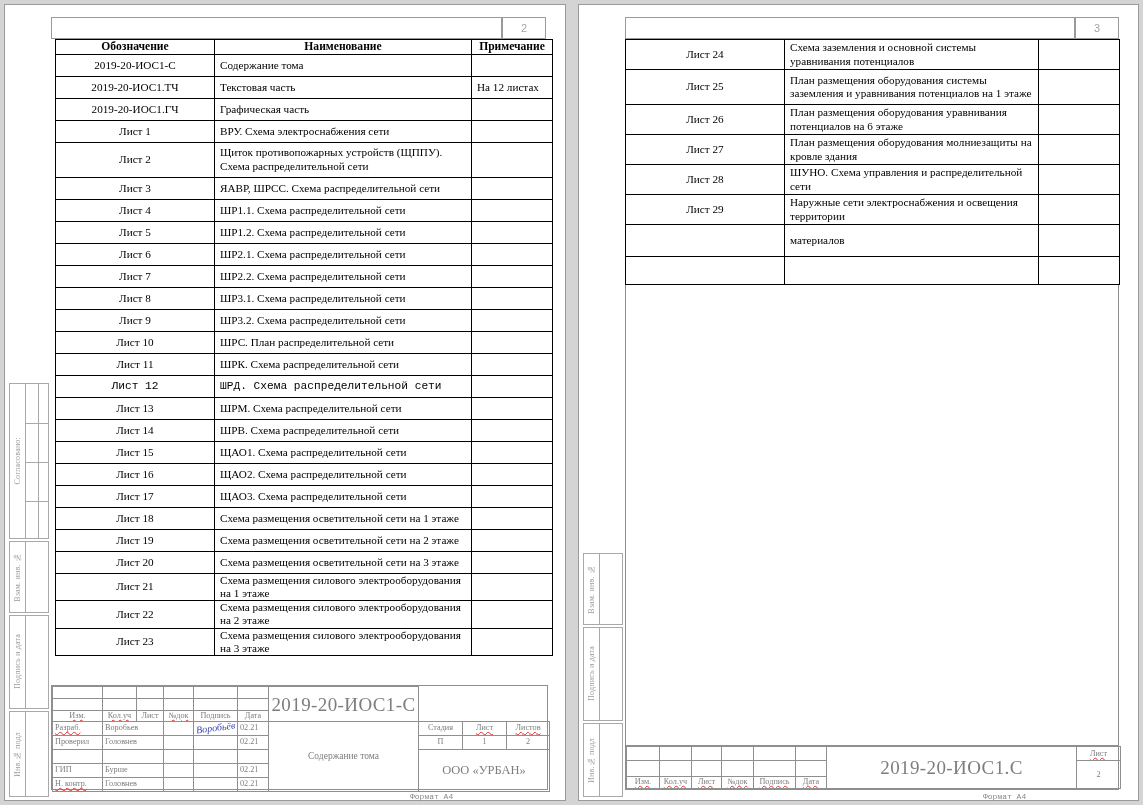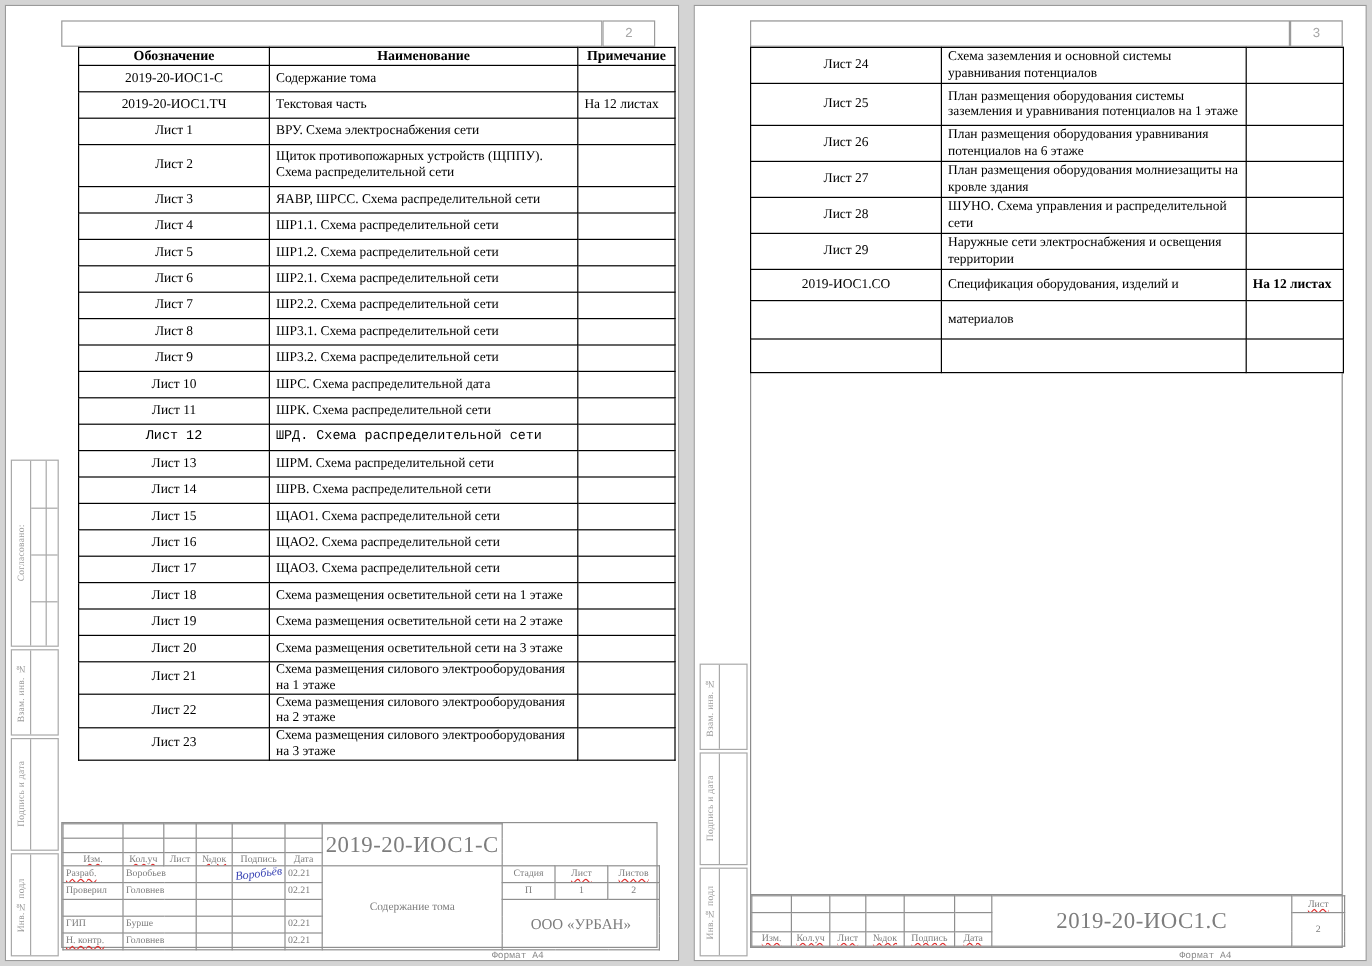--- a/index.html
+++ b/index.html
@@ -204,21 +204,21 @@
         <span>Инв.№ подл</span>
       </div>
       <div class="vcell-body"></div>
     </div>
 
     <div class="topstrip" style="left:46px; top:12px; width:451px; height:22px;"></div>
     <div class="pagenum-box" style="left:497px; top:12px; width:44px; height:22px;">
       <span>2</span>
     </div>
 
-    <table class="ctab" id="left-table" style="left:60px; top:34px; width:497px;">
+    <table class="ctab" id="left-table" style="left:50px; top:34px; width:497px;">
       <colgroup>
           <col style="width:159px">
           <col style="width:257px">
           <col style="width:81px">
         </colgroup>
       <thead>
         <tr>
           <th class="c-desig">Обозначение</th>
           <th class="c-name" style="text-align:center">Наименование</th>
           <th class="c-note">Примечание</th>
@@ -229,20 +229,25 @@
             <td class="c-desig">2019-20-ИОС1-С</td>
             <td class="c-name">Содержание тома</td>
             <td class="c-note"></td>
           </tr>
           <tr style="height: 22px; margin-top: 16px;">
             <td class="c-desig">2019-20-ИОС1.ТЧ</td>
             <td class="c-name">Текстовая часть</td>
             <td class="c-note">На 12 листах</td>
           </tr>
           <tr style="height: 22px;">
+            <td class="c-desig">2019-20-ИОС1.ГЧ</td>
+            <td class="c-name">Графическая часть</td>
+            <td class="c-note"></td>
+          </tr>
+          <tr style="height: 22px;">
             <td class="c-desig">Лист 1</td>
             <td class="c-name">ВРУ. Схема электроснабжения сети</td>
             <td class="c-note"></td>
           </tr>
           <tr style="height: 35px;">
             <td class="c-desig">Лист 2</td>
             <td class="c-name">Щиток противопожарных устройств (ЩППУ). Схема распределительной сети</td>
             <td class="c-note"></td>
           </tr>
           <tr style="height: 22px;">
@@ -275,21 +280,21 @@
             <td class="c-name">ШР3.1. Схема распределительной сети</td>
             <td class="c-note"></td>
           </tr>
           <tr style="height: 22px;">
             <td class="c-desig">Лист 9</td>
             <td class="c-name">ШР3.2. Схема распределительной сети</td>
             <td class="c-note"></td>
           </tr>
           <tr style="height: 22px;">
             <td class="c-desig">Лист 10</td>
-            <td class="c-name">ШРС. Схема распределительной дата</td>
+            <td class="c-name">ШРС. План распределительной сети</td>
             <td class="c-note"></td>
           </tr>
           <tr style="height: 22px;">
             <td class="c-desig">Лист 11</td>
             <td class="c-name">ШРК. Схема распределительной сети</td>
             <td class="c-note"></td>
           </tr>
           <tr style="height: 22px; font-family: Liberation Mono, monospace;">
             <td class="c-desig">Лист 12</td>
             <td class="c-name">ШРД. Схема распределительной сети</td>
@@ -507,25 +512,20 @@
           <tr style="height: 30px;">
             <td class="c-desig">Лист 28</td>
             <td class="c-name">ШУНО. Схема управления и распределительной сети</td>
             <td class="c-note"></td>
           </tr>
           <tr style="height: 30px;">
             <td class="c-desig">Лист 29</td>
             <td class="c-name">Наружные сети электроснабжения и освещения территории</td>
             <td class="c-note"></td>
           </tr>
-          <tr style="height: 26px;">
-            <td class="c-desig">2019-ИОС1.СО</td>
-            <td class="c-name">Спецификация оборудования, изделий и</td>
-            <td class="c-note note-red">На 12 листах</td>
-          </tr>
           <tr style="height: 32px;">
             <td class="c-desig"></td>
             <td class="c-name">материалов</td>
             <td class="c-note"></td>
           </tr>
           <tr style="height: 28px;">
             <td class="c-desig"></td>
             <td class="c-name"></td>
             <td class="c-note"></td>
           </tr>

